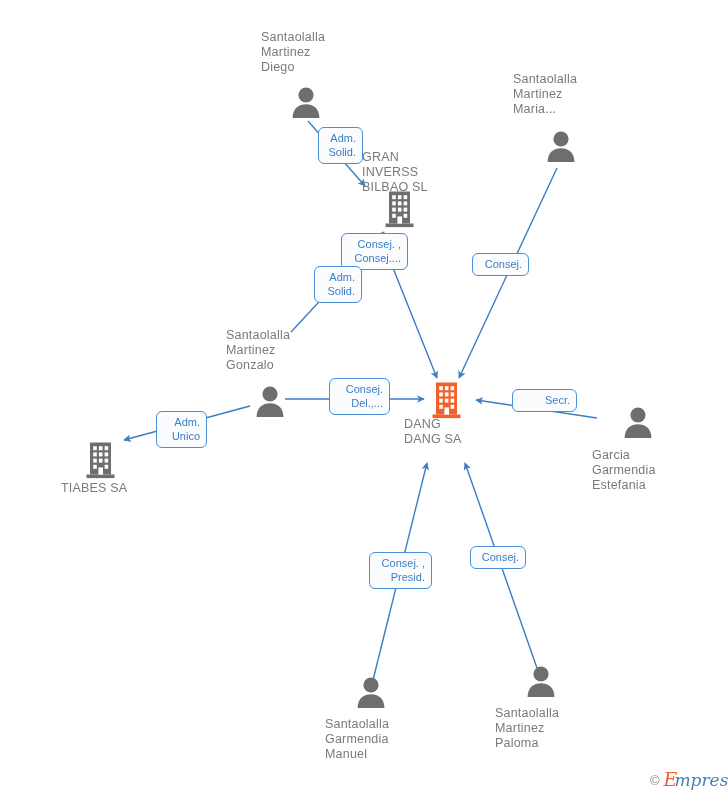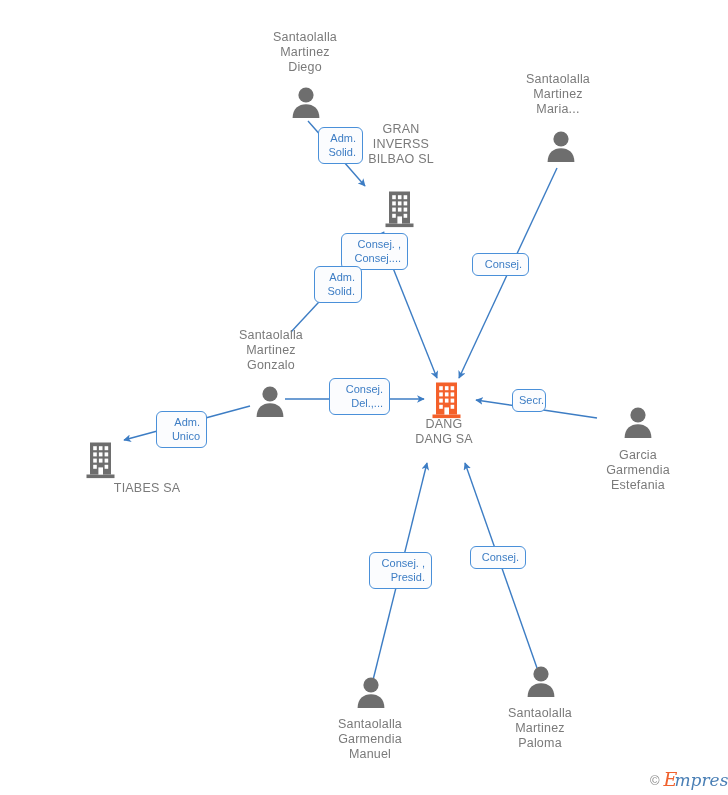--- a/index.html
+++ b/index.html
@@ -19,21 +19,21 @@
   }
   #edges {
     position: absolute;
     left: 0;
     top: 0;
     width: 728px;
     height: 795px;
   }
   .node {
     position: absolute;
-    text-align: center;
+    text-align: left;
   }
   .node-label {
     color: #7a7a7a;
     font-size: 12.5px;
     line-height: 15px;
     white-space: pre-line;
     letter-spacing: 0.2px;
   }
   .edge-label {
     position: absolute;
@@ -126,21 +126,21 @@
           <rect x="8.2" y="11.4" width="3.6" height="4.0" fill="#ffffff"></rect>
           <rect x="13.9" y="11.4" width="3.6" height="4.0" fill="#ffffff"></rect>
           <rect x="19.6" y="11.4" width="3.6" height="4.0" fill="#ffffff"></rect>
           <rect x="8.2" y="17.6" width="3.6" height="4.0" fill="#ffffff"></rect>
           <rect x="13.9" y="17.6" width="3.6" height="4.0" fill="#ffffff"></rect>
           <rect x="19.6" y="17.6" width="3.6" height="4.0" fill="#ffffff"></rect>
           <rect x="8.2" y="23.8" width="3.6" height="4.0" fill="#ffffff"></rect>
           <rect x="19.6" y="23.8" width="3.6" height="4.0" fill="#ffffff"></rect>
           <rect x="13.4" y="26.4" width="4.6" height="7.2" fill="#ffffff"></rect>
         </svg></div>
-      <div class="node" style="left: 362px; top: 122px; width: 78px;">
+      <div class="node" style="left: 362px; top: 150px; width: 78px;">
         <div class="node-label">GRAN
 INVERSS
 BILBAO SL</div>
       </div>
       <div class="node" style="left: 255px; top: 385px;"><svg width="30" height="32" viewBox="0 0 30 32">
           <circle cx="15" cy="9" r="7.6" fill="#6e6e6e"></circle>
           <path d="M 1.6 32 C 1.6 22.6 7.6 18.2 15 18.2 C 22.4 18.2 28.4 22.6 28.4 32 Z" fill="#6e6e6e"></path>
         </svg></div>
       <div class="node" style="left: 226px; top: 328px; width: 90px;">
         <div class="node-label">Santaolalla
@@ -156,21 +156,21 @@
           <rect x="8.2" y="11.4" width="3.6" height="4.0" fill="#ffffff"></rect>
           <rect x="13.9" y="11.4" width="3.6" height="4.0" fill="#ffffff"></rect>
           <rect x="19.6" y="11.4" width="3.6" height="4.0" fill="#ffffff"></rect>
           <rect x="8.2" y="17.6" width="3.6" height="4.0" fill="#ffffff"></rect>
           <rect x="13.9" y="17.6" width="3.6" height="4.0" fill="#ffffff"></rect>
           <rect x="19.6" y="17.6" width="3.6" height="4.0" fill="#ffffff"></rect>
           <rect x="8.2" y="23.8" width="3.6" height="4.0" fill="#ffffff"></rect>
           <rect x="19.6" y="23.8" width="3.6" height="4.0" fill="#ffffff"></rect>
           <rect x="13.4" y="26.4" width="4.6" height="7.2" fill="#ffffff"></rect>
         </svg></div>
-      <div class="node" style="left: 61px; top: 481px; width: 78px; margin-left: 47px;">
+      <div class="node" style="left: 61px; top: 481px; width: 78px;">
         <div class="node-label">TIABES SA</div>
       </div>
       <div class="node" style="left: 431px; top: 381px;"><svg width="31" height="38" viewBox="0 0 31 38">
           <rect x="5" y="1.5" width="21" height="32" fill="#f4602a"></rect>
           <rect x="1.5" y="33.5" width="28" height="3.6" fill="#f4602a"></rect>
           <rect x="8.2" y="5.2" width="3.6" height="4.0" fill="#ffffff"></rect>
           <rect x="13.9" y="5.2" width="3.6" height="4.0" fill="#ffffff"></rect>
           <rect x="19.6" y="5.2" width="3.6" height="4.0" fill="#ffffff"></rect>
           <rect x="8.2" y="11.4" width="3.6" height="4.0" fill="#ffffff"></rect>
           <rect x="13.9" y="11.4" width="3.6" height="4.0" fill="#ffffff"></rect>
@@ -219,21 +219,21 @@
 Solid.</div>
       <div class="edge-label" style="left: 341px; top: 233px; width: 67px;">Consej. ,
 Consej....</div>
       <div class="edge-label" style="left: 314px; top: 266px; width: 48px;">Adm.
 Solid.</div>
       <div class="edge-label" style="left: 472px; top: 253px; width: 57px;">Consej.</div>
       <div class="edge-label" style="left: 156px; top: 411px; width: 51px;">Adm.
 Unico</div>
       <div class="edge-label" style="left: 329px; top: 378px; width: 61px;">Consej.
 Del.,...</div>
-      <div class="edge-label" style="left: 512px; top: 389px; width: 34px;">Secr.</div>
+      <div class="edge-label" style="left: 512px; top: 389px; width: 65px;">Secr.</div>
       <div class="edge-label" style="left: 369px; top: 552px; width: 63px;">Consej. ,
 Presid.</div>
       <div class="edge-label" style="left: 470px; top: 546px; width: 56px;">Consej.</div>
     </div>
 
   <div class="watermark" style="left:650px; top:770px;">
     <span class="wm-c">©</span>
     <span><span class="wm-e">E</span><span class="wm-rest">mpresia</span></span>
   </div>
 

